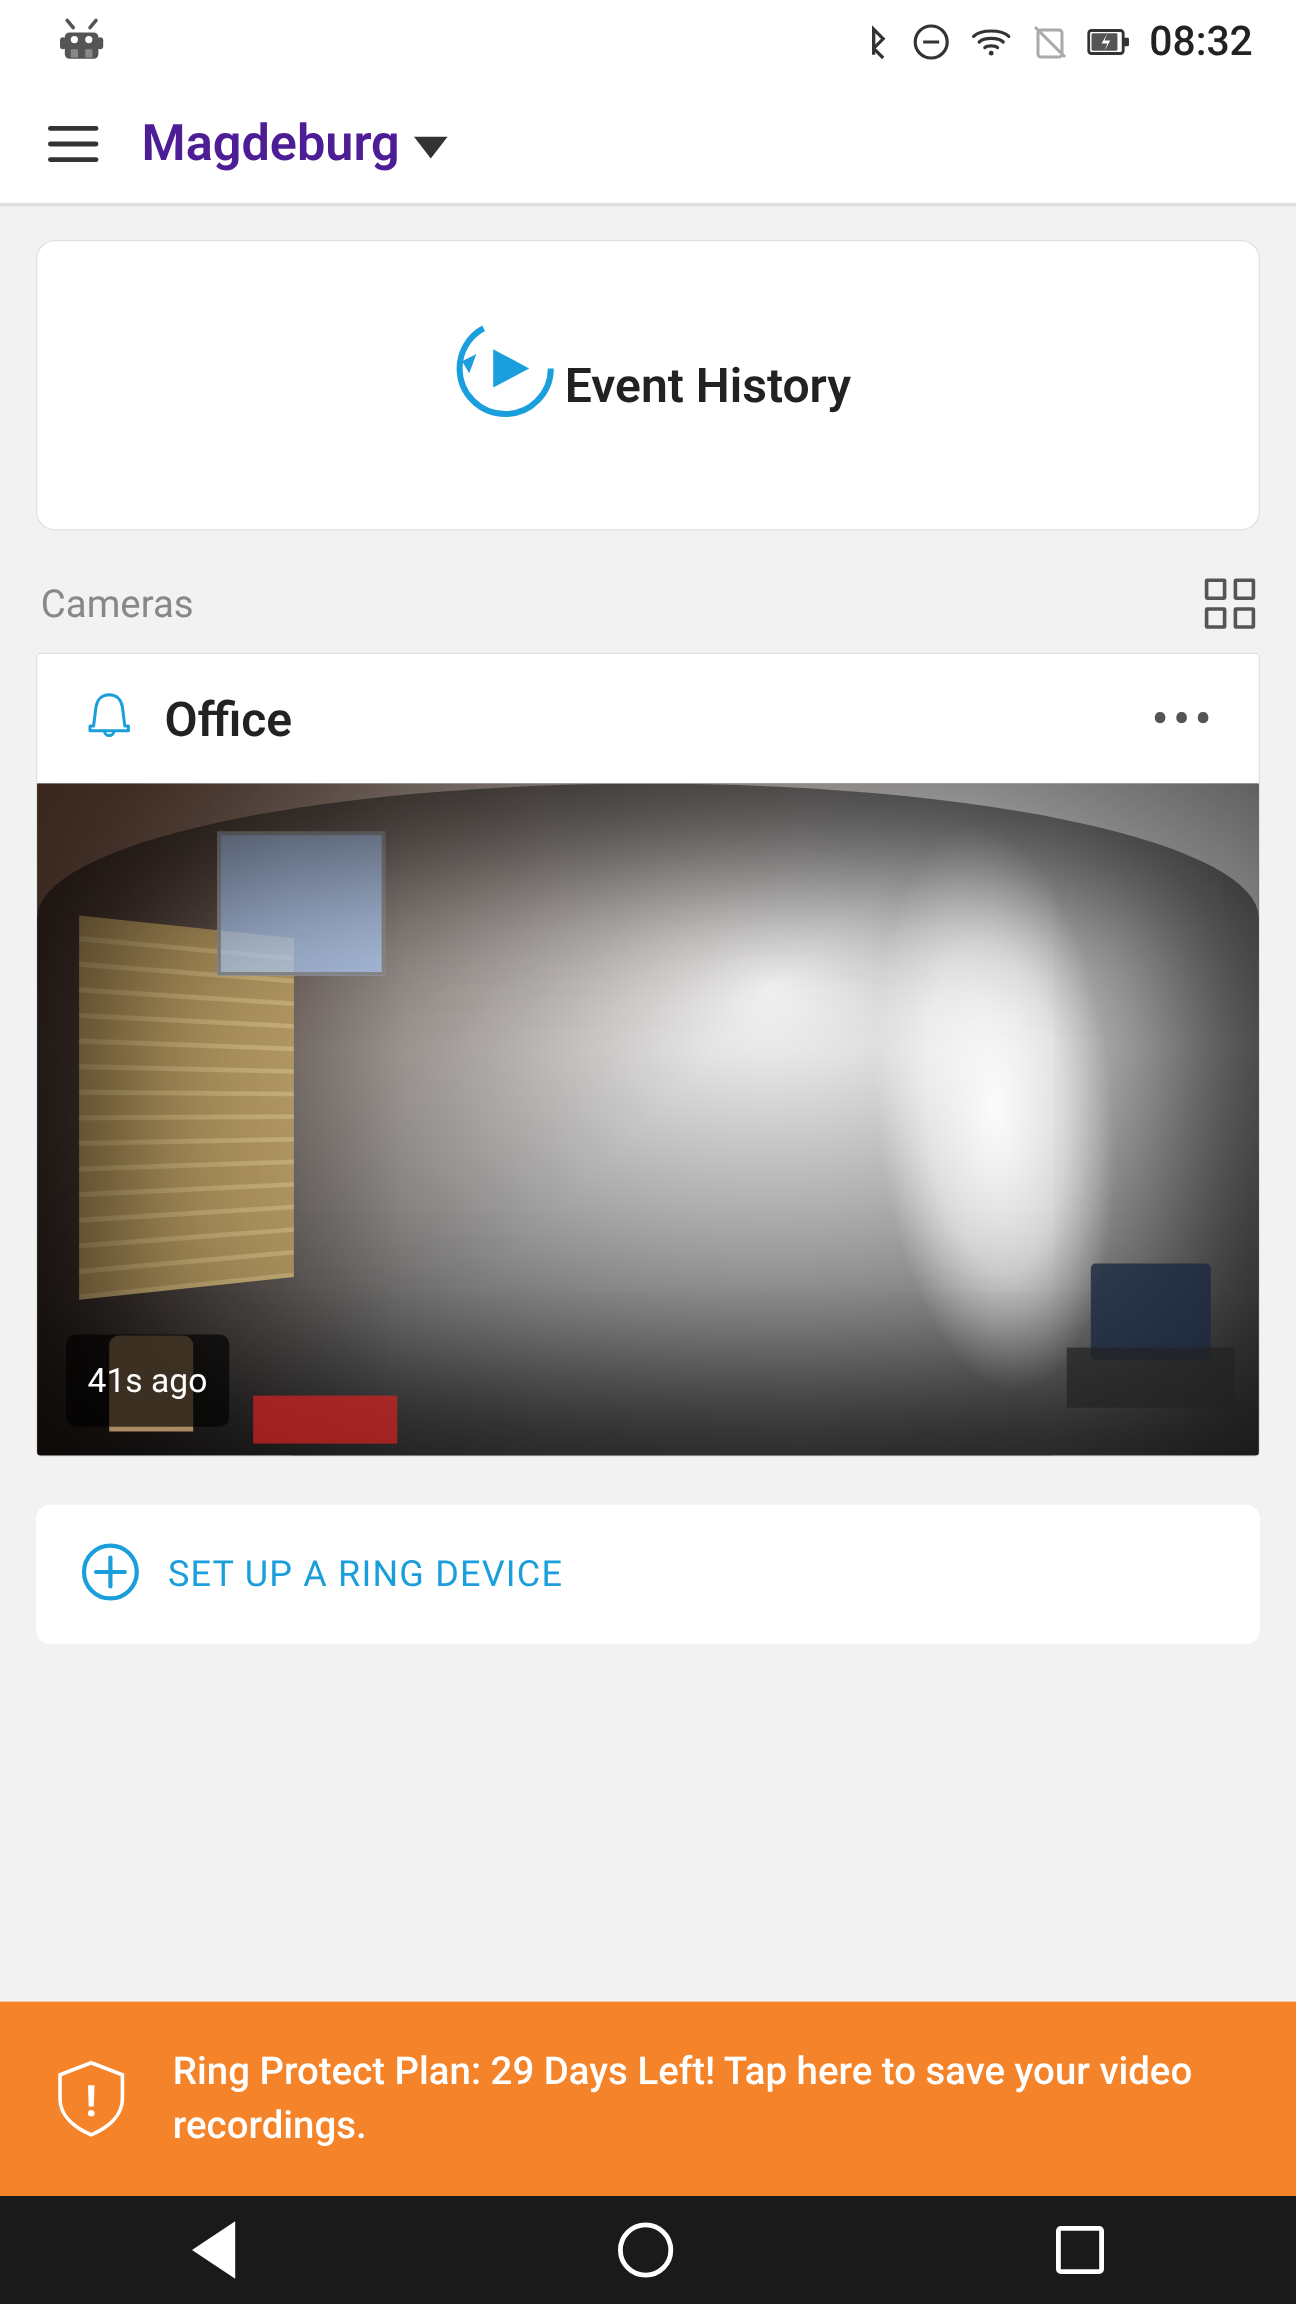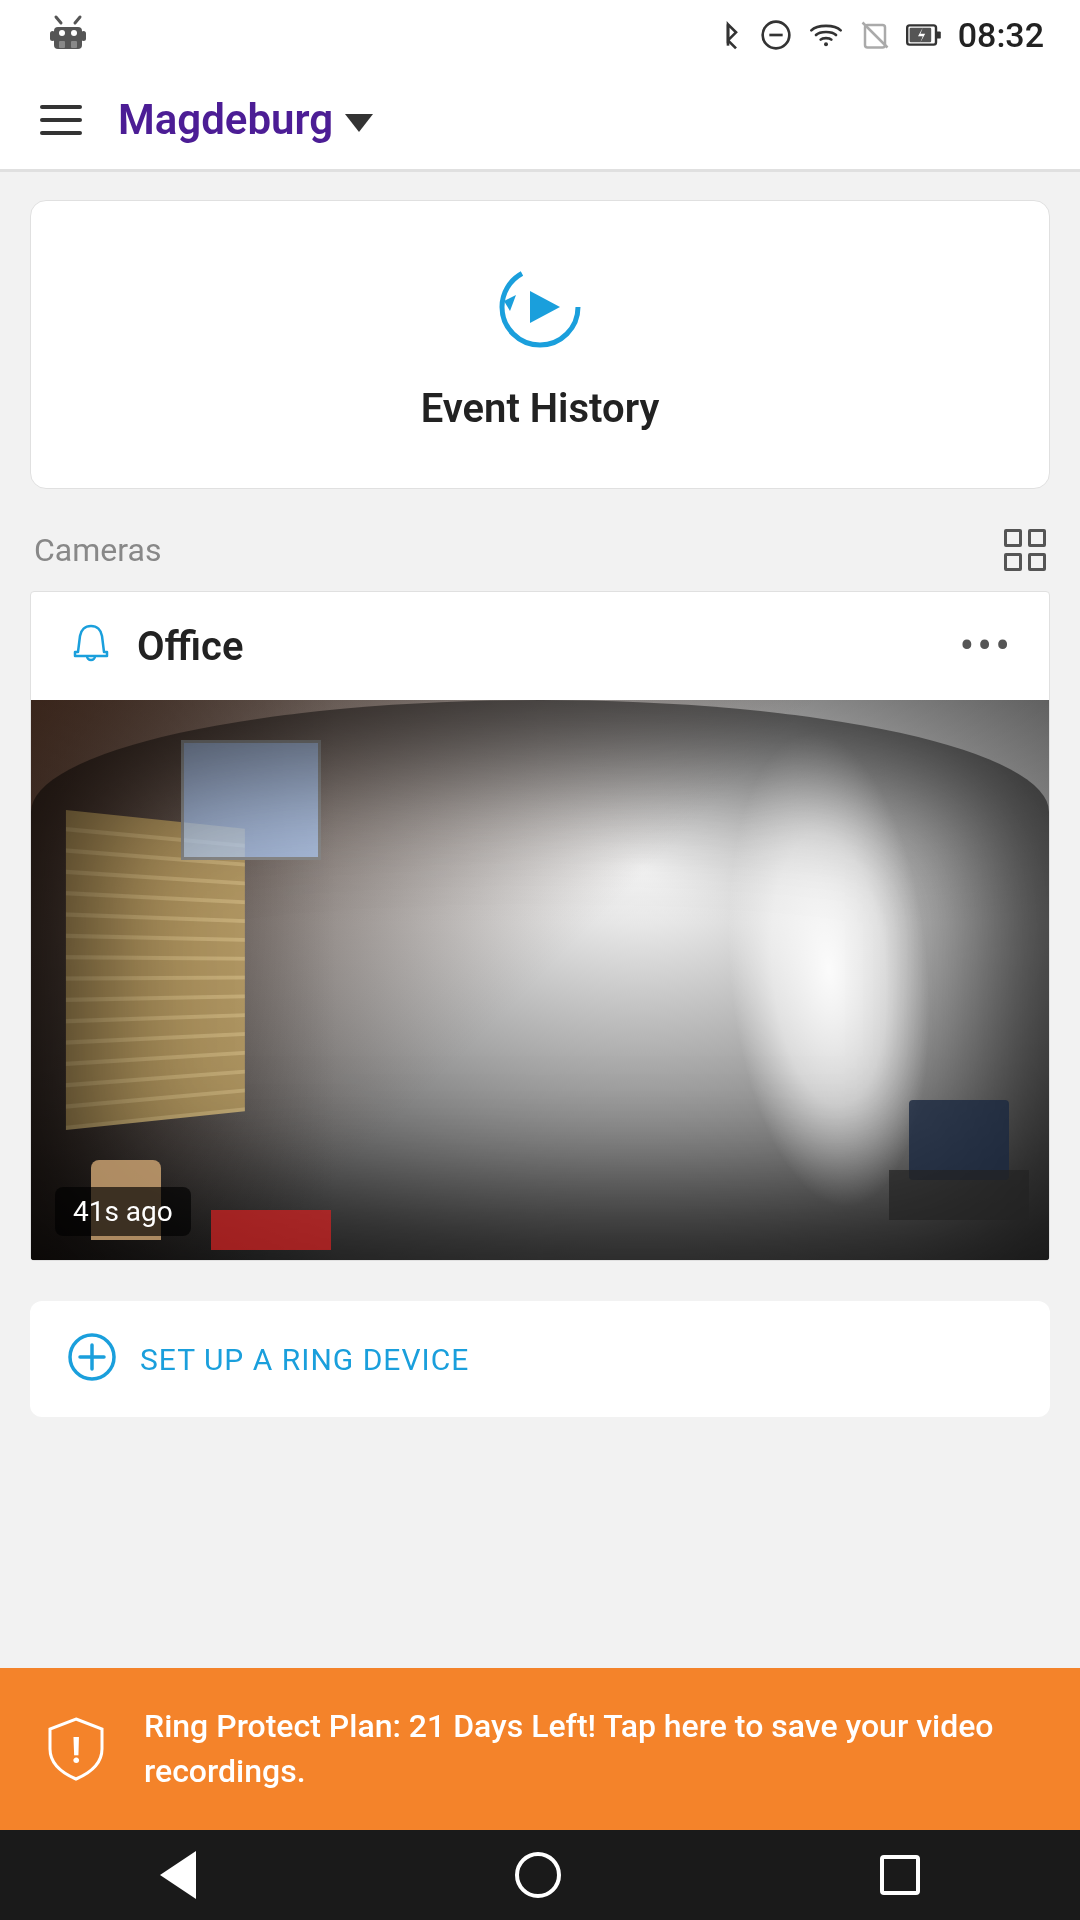--- a/index.html
+++ b/index.html
@@ -82,21 +82,20 @@
       padding: 28px 30px 0 30px;
     }
 
     
     .event-history-card {
       background: #fff;
       border-radius: 16px;
       border: 1px solid #e0e0e0;
       padding: 56px 40px 56px 40px;
       display: flex;
-      flex-direction: column;
       align-items: center;
       justify-content: center;
       margin-bottom: 40px;
       cursor: pointer;
     }
     .event-history-icon {
       margin-bottom: 24px;
     }
     .event-history-label {
       font-size: 40px;
@@ -229,21 +228,21 @@
       transform: rotate(-5deg);
     }
 
     .timestamp-badge {
       position: absolute;
       bottom: 24px;
       left: 24px;
       background: rgba(0,0,0,0.65);
       color: #fff;
       font-size: 28px;
-      padding: 8px 18px;
+      padding: 22px 18px;
       border-radius: 8px;
     }
 
     
     .setup-ring-row {
       display: flex;
       align-items: center;
       gap: 22px;
       padding: 30px 36px;
       background: #fff;
@@ -470,21 +469,21 @@
 
 </div>
 
 <div class="ring-protect-banner">
   <div class="shield-exclamation">
     <svg width="72" height="72" viewBox="0 0 72 72">
       <path d="M36 8 L62 18 L62 38 C62 52 50 62 36 68 C22 62 10 52 10 38 L10 18 Z" stroke="#fff" stroke-width="3" fill="none"></path>
       <text x="36" y="52" text-anchor="middle" font-size="36" font-weight="bold" fill="#fff">!</text>
     </svg>
   </div>
-  <span class="protect-text">Ring Protect Plan: 21 Days Left! Tap here to save your video recordings.</span>
+  <span class="protect-text">Ring Protect Plan: 29 Days Left! Tap here to save your video recordings.</span>
 </div>
 
 <div class="bottom-nav">
   <div class="nav-btn">
     <div class="back-triangle"></div>
   </div>
   <div class="nav-btn">
     <div class="home-circle"></div>
   </div>
   <div class="nav-btn">

